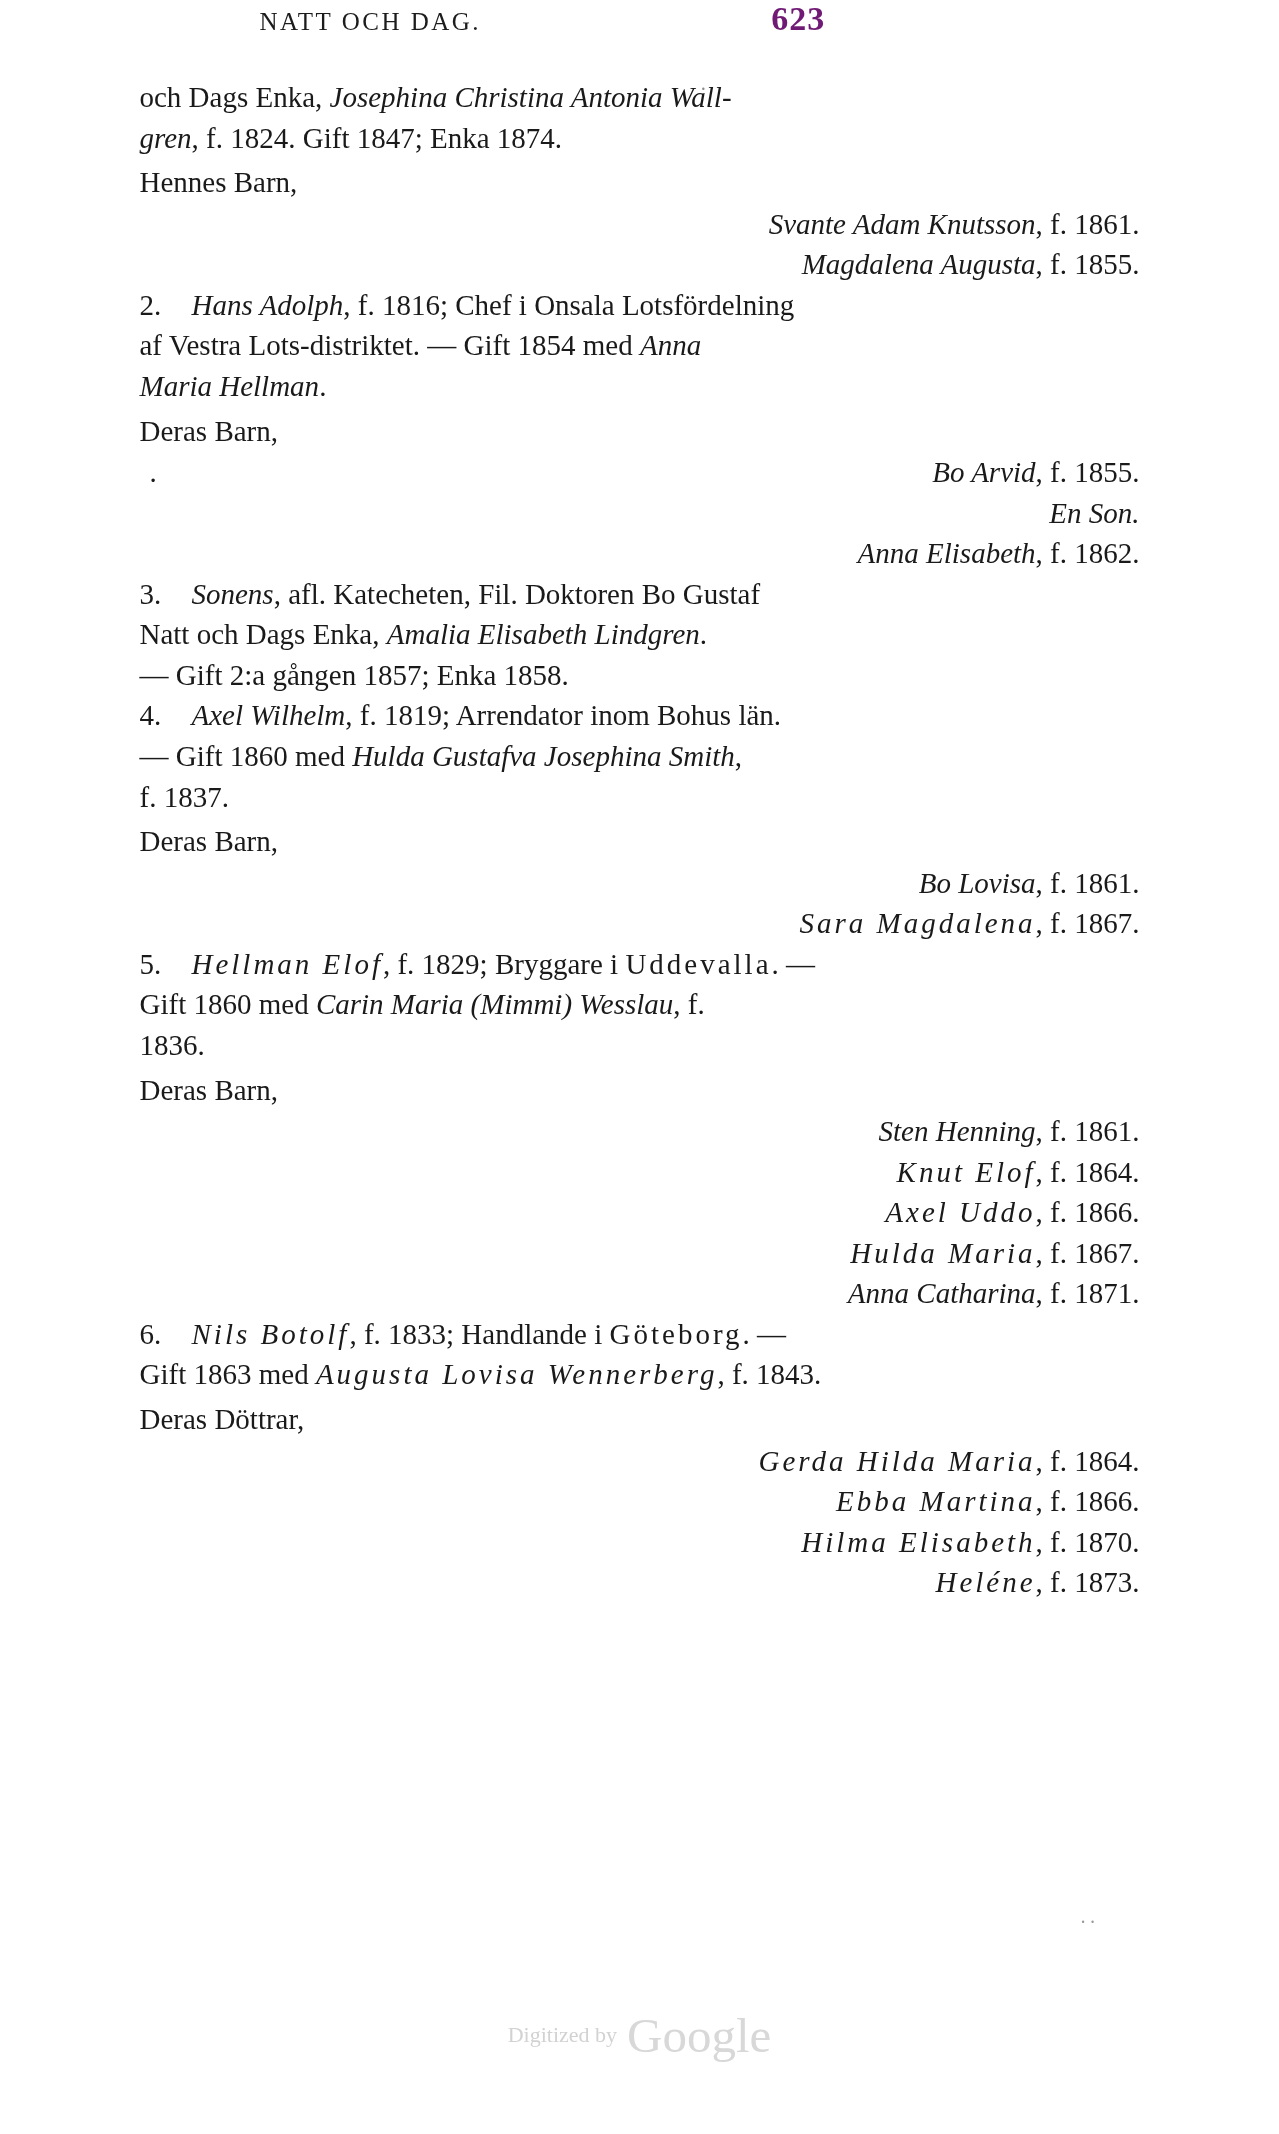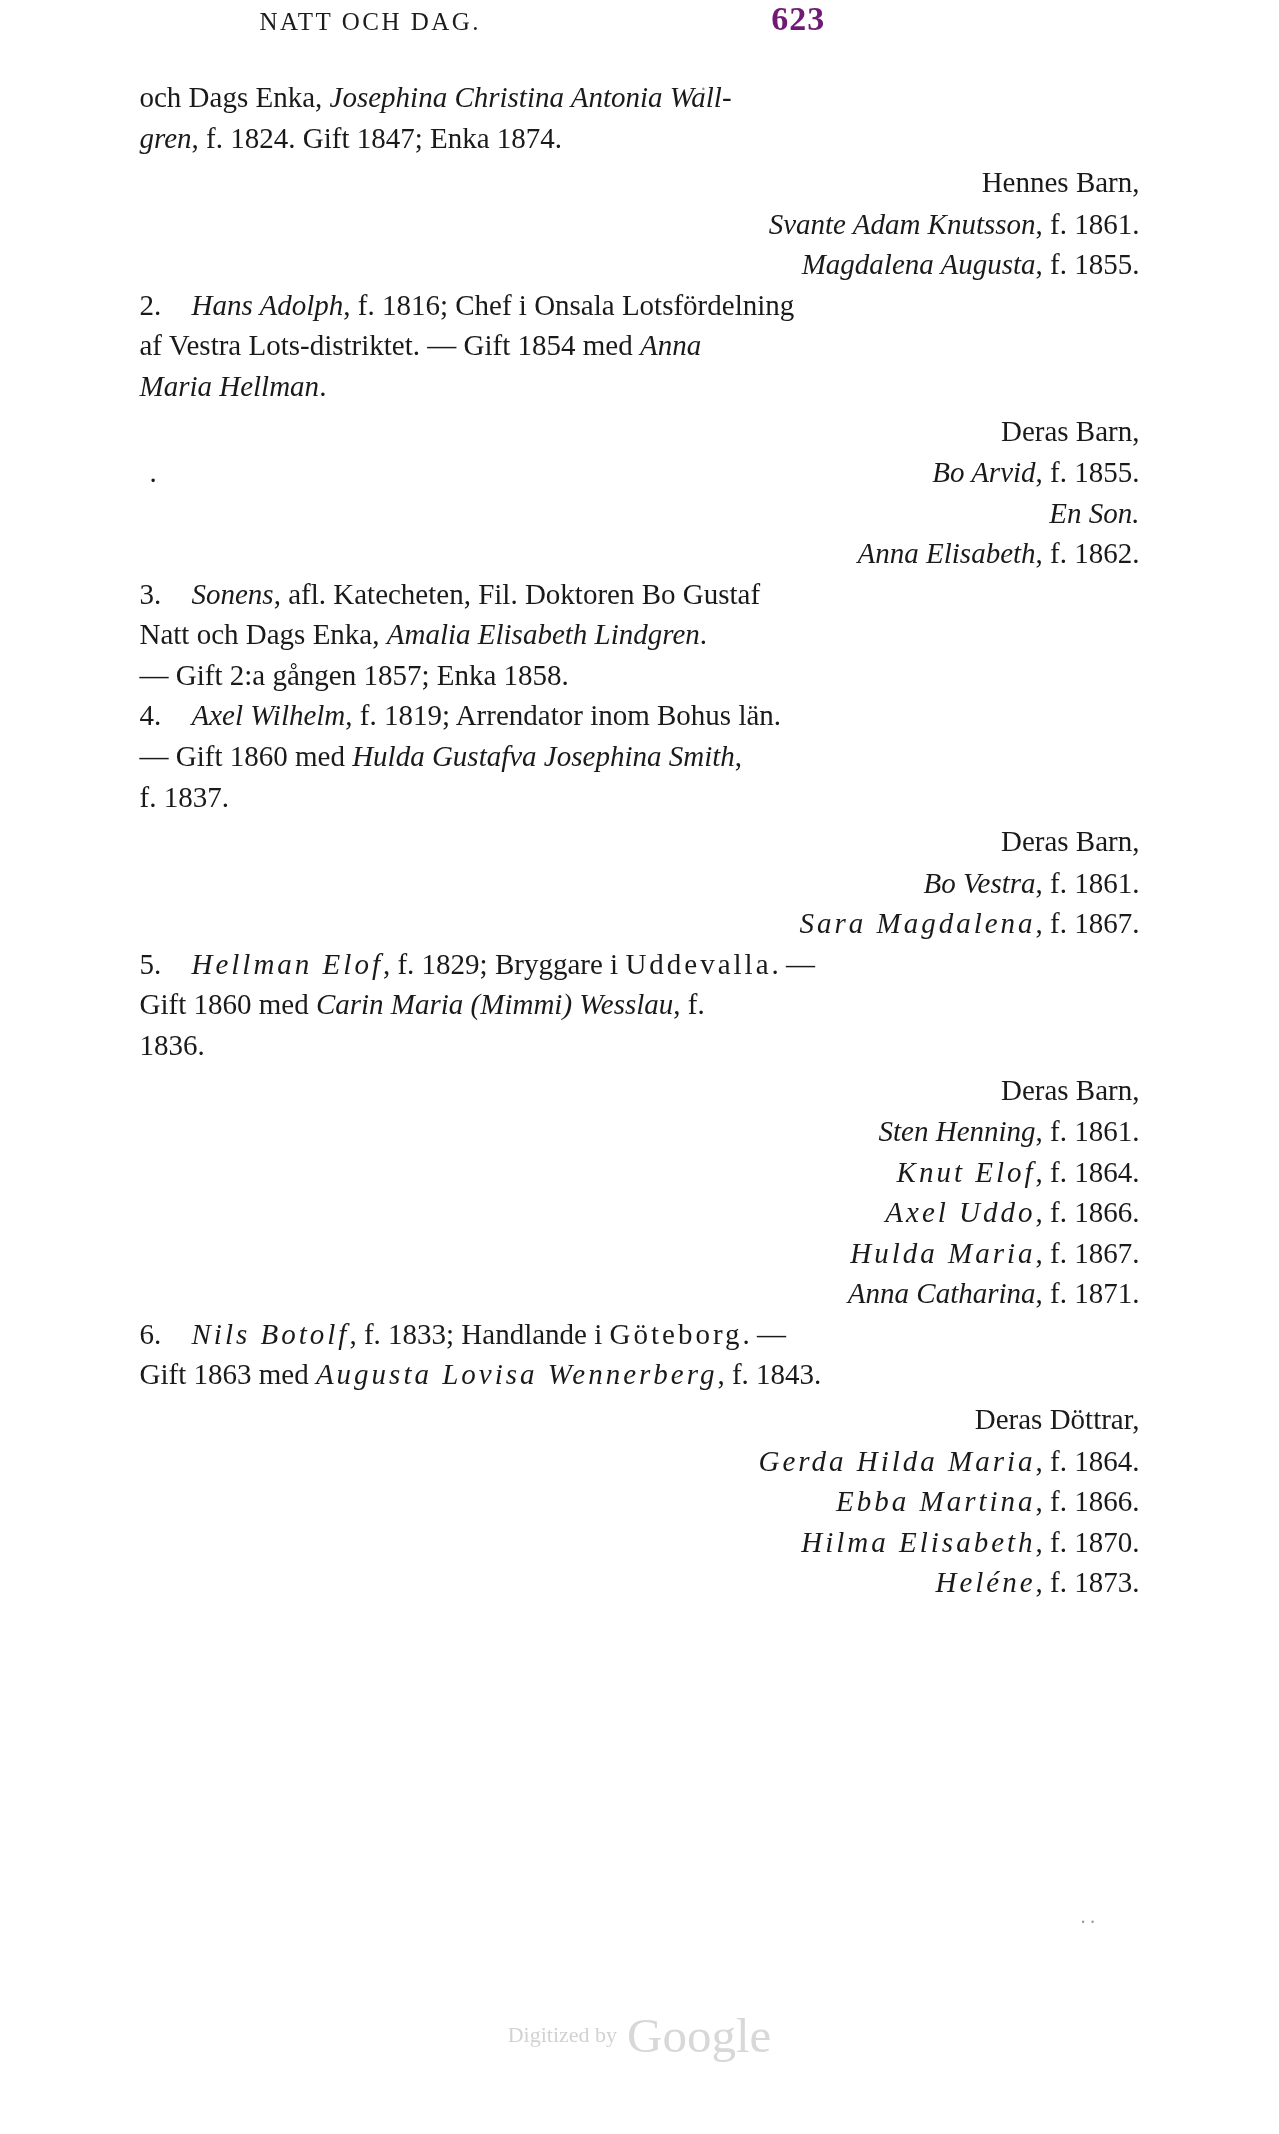--- a/index.html
+++ b/index.html
@@ -67,21 +67,21 @@
     text-align: justify;
   }
   .numbered .num {
     position: absolute;
     left: 0;
     top: 0;
     font-size: 29px;
   }
   .indent1 { padding-left: 52px; text-align: right; }
   .centered {
-    text-align: right;
+    text-align: left;
     margin: 6px 0 3px 0;
   }
   .it { font-style: italic; }
   .sp { letter-spacing: 3px; font-style: italic; }
   .spn { letter-spacing: 3px; }
   .dotmark {
     position: absolute;
     left: 10px;
   }
   .justified {
@@ -200,21 +200,21 @@
       <div class="para justified">
         <span>— Gift 1860 med </span><span class="it">Hulda Gustafva Josephina Smith</span><span>,</span>
       </div>
       <div class="para">
         <span>f. 1837.</span>
       </div>
 
       <div class="centered">Deras Barn,</div>
 
       <div class="para indent1">
-        <span class="it">Bo Vestra</span><span>, f. 1861.</span>
+        <span class="it">Bo Lovisa</span><span>, f. 1861.</span>
       </div>
       <div class="para indent1">
         <span class="sp">Sara Magdalena</span><span>, f. 1867.</span>
       </div>
 
 
       <div class="numbered">
         <span class="num">5.</span>
         <span class="sp">Hellman Elof</span><span>, f. 1829; Bryggare i </span><span class="spn">Uddevalla</span><span>. —</span>
       </div>

